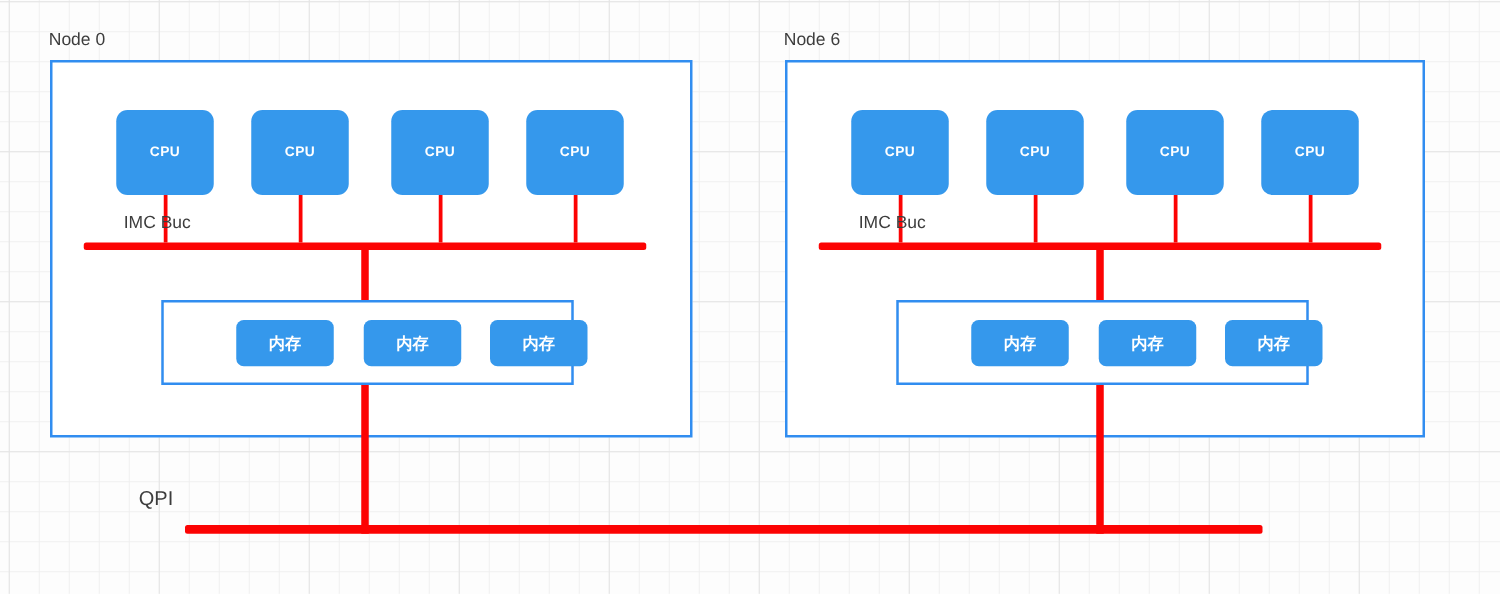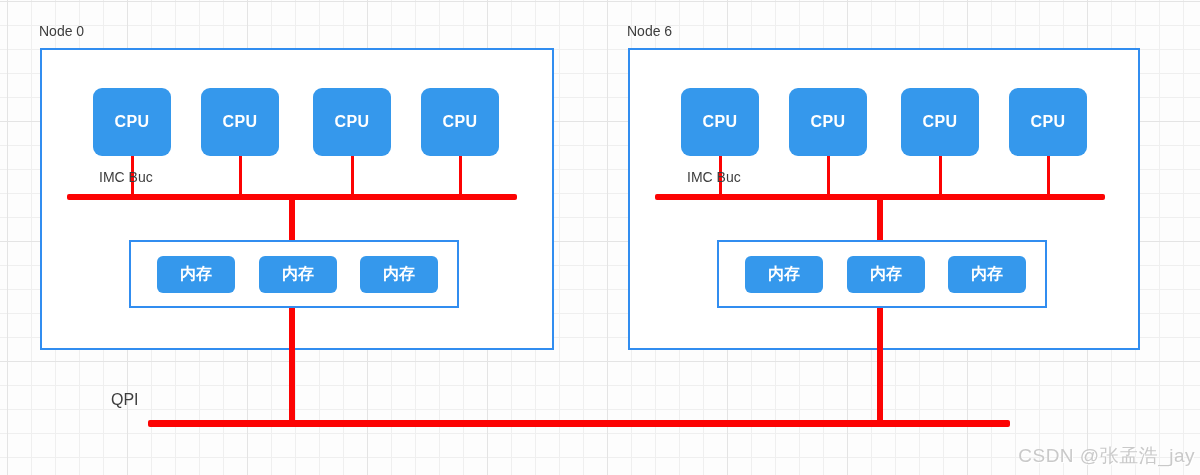--- a/index.html
+++ b/index.html
@@ -49,21 +49,21 @@
     white-space:nowrap;
   }
 
   
   .cpu{
     position:absolute;top:38px;
     width:78px;height:68px;
     background:var(--block-fill);
     border-radius:9px;
     color:var(--block-text);
-    font-size:16px;font-weight:600;letter-spacing:.4px;
+    font-size:11px;font-weight:600;letter-spacing:.4px;
     display:flex;align-items:center;justify-content:center;
   }
   .cpu.c1{left:51px;} .cpu.c2{left:159px;} .cpu.c3{left:271px;} .cpu.c4{left:379px;}
 
   
   .stub{
     position:absolute;top:106px;
     width:3px;height:38px;
     background:var(--bus-line);
   }
@@ -93,22 +93,22 @@
     box-sizing:border-box;
     border:2px solid var(--box-border);
     background:#fff;
   }
   .mem{
     position:absolute;top:14px;
     width:78px;height:37px;
     background:var(--block-fill);
     border-radius:6px;
     color:var(--block-text);
-    font-size:16px;font-weight:600;
-    display:flex;align-items:center;justify-content:center;
+    font-size:13px;font-weight:600;
+    display:flex;align-items:center;justify-content:center;margin-left:32px;
   }
   .mem.m1{left:26px;} .mem.m2{left:128px;} .mem.m3{left:229px;}
 
   
   .qpi-line{
     position:absolute;left:148px;top:420px;
     width:862px;height:7px;
     background:var(--bus-line);border-radius:2px;
   }
   .qpi-label{
@@ -179,15 +179,14 @@
       <div class="mem m2">内存</div>
       <div class="mem m3">内存</div>
     </div>
 
     <div class="vline vline-bottom"></div>
   </div>
 
   <div class="qpi-label">QPI</div>
   <div class="qpi-line"></div>
 
-  <div class="watermark">CSDN @张孟浩_jay</div>
 
 </div>
 
 </body></html>

